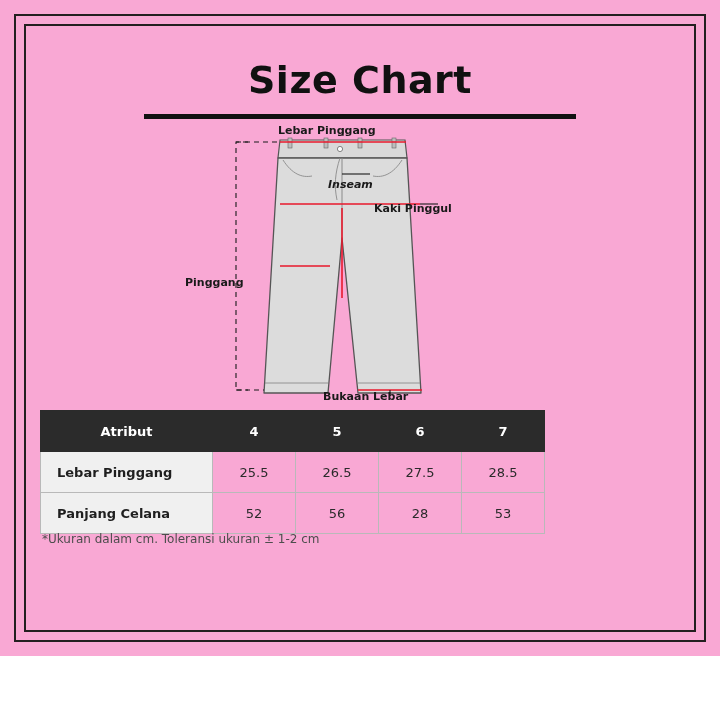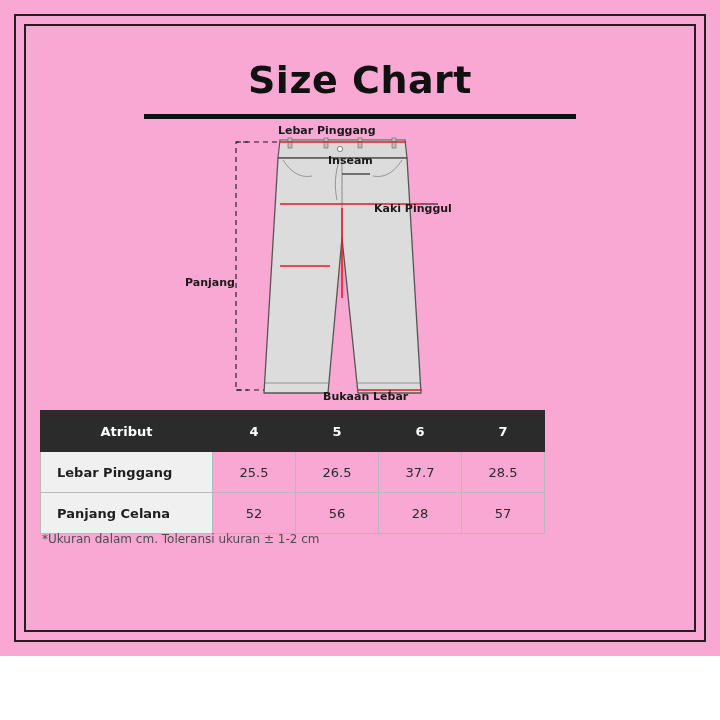--- a/index.html
+++ b/index.html
@@ -79,21 +79,21 @@
   }
   .label {
     position: absolute;
     font-size: 11px;
     font-weight: bold;
     color: #1a1a1a;
     font-family: "DejaVu Sans", sans-serif;
     white-space: nowrap;
   }
   #lbl-pinggang { left: 238px; top: 6px; }
-  #lbl-inseam   { left: 288px; top: 36px; }
+  #lbl-inseam   { left: 288px; top: 60px; font-style: italic; }
   #lbl-pinggul  { left: 334px; top: 84px; }
   #lbl-panjang  { left: 145px; top: 158px; }
   #lbl-kaki     { left: 283px; top: 272px; }
 
   
   table.size-table {
     position: absolute;
     top: 370px;
     left: 0;
     width: 505px;
@@ -198,21 +198,21 @@
 
           <path d="M303,18 L303,10" stroke="#1a1a1a" stroke-width="1.1" fill="none"></path>
 
           <path d="M350,272 L350,278" stroke="#1a1a1a" stroke-width="1.1" fill="none"></path>
         </g>
       </svg>
 
       <div class="label" id="lbl-pinggang">Lebar Pinggang</div>
       <div class="label" id="lbl-inseam">Inseam</div>
       <div class="label" id="lbl-pinggul">Kaki Pinggul</div>
-      <div class="label" id="lbl-panjang">Panjang</div>
+      <div class="label" id="lbl-panjang">Pinggang</div>
       <div class="label" id="lbl-kaki">Bukaan Lebar</div>
     </div>
 
     <table class="size-table">
       <colgroup>
         <col class="attr-col">
         <col class="size-col">
         <col class="size-col">
         <col class="size-col">
         <col class="size-col">
@@ -224,29 +224,29 @@
           <th>5</th>
           <th>6</th>
           <th>7</th>
         </tr>
       </thead>
       <tbody>
         <tr>
           <td>Lebar Pinggang</td>
           <td>25.5</td>
           <td>26.5</td>
-          <td>37.7</td>
+          <td>27.5</td>
           <td>28.5</td>
         </tr>
         <tr>
           <td>Panjang Celana</td>
           <td>52</td>
           <td>56</td>
           <td>28</td>
-          <td>57</td>
+          <td>53</td>
         </tr>
       </tbody>
     </table>
 
     <div class="note">*Ukuran dalam cm. Toleransi ukuran ± 1-2 cm</div>
 
   </div>
 </div>
 
 </body></html>

